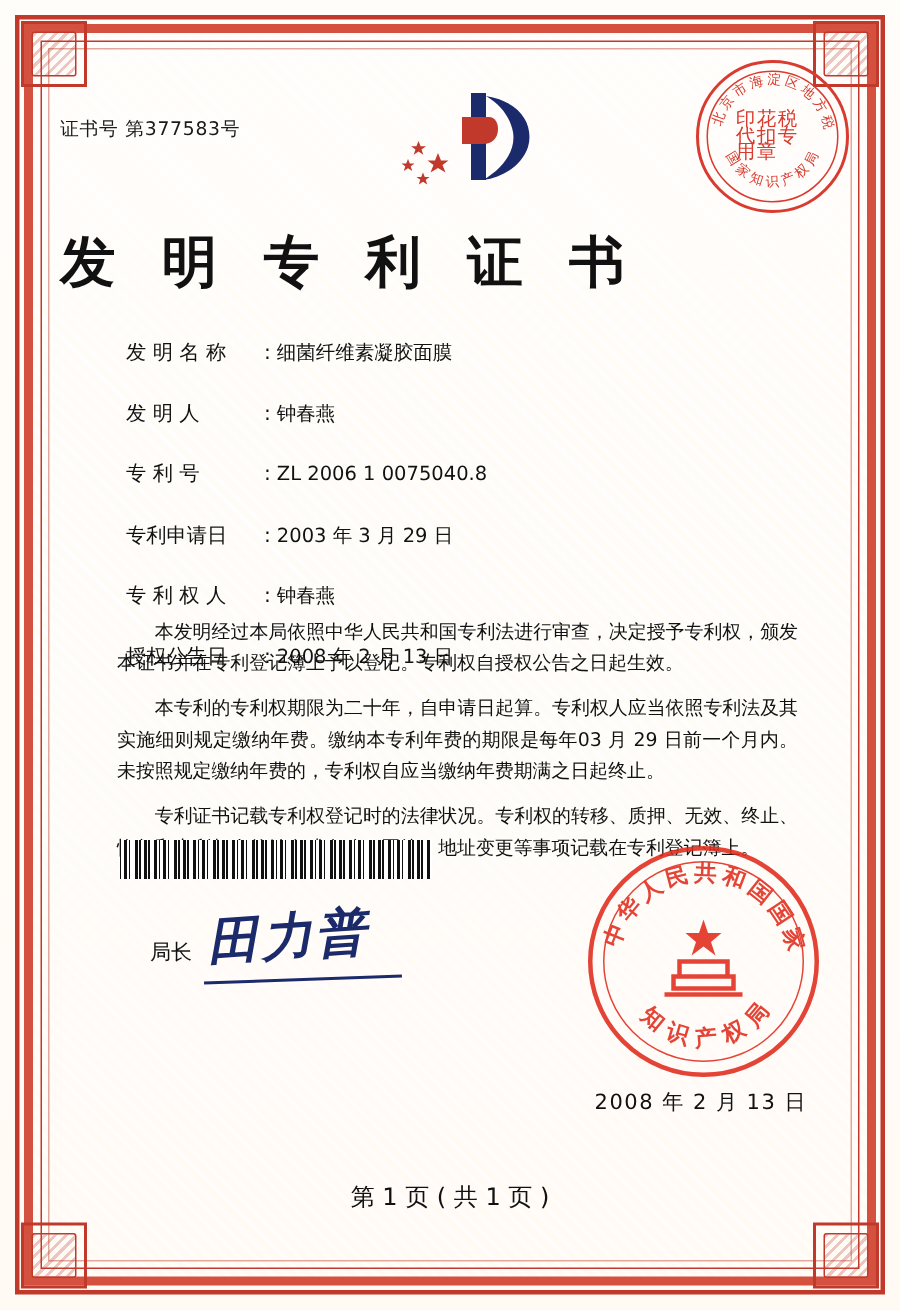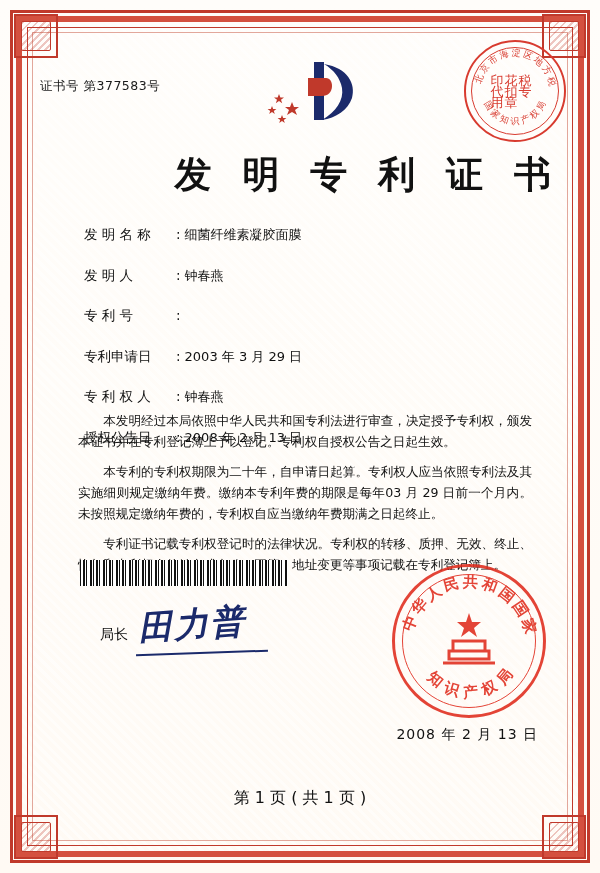--- a/index.html
+++ b/index.html
@@ -76,21 +76,21 @@
   .seal-top .ctr{
     position:absolute;left:50%;top:50%;transform:translate(-50%,-50%);
     text-align:left;font-size:13px;line-height:11px;letter-spacing:1px;
     white-space:pre-line;
   }
   .seal-top .arc{
     position:absolute;left:0;top:0;width:100%;height:100%;
   }
   .title{
     position:absolute;left:0;right:0;top:110px;
-    text-align:right;
+    text-align:left;
     font-size:37px;font-weight:bold;letter-spacing:9px;
     color:#111;
     font-family:"DejaVu Sans","Liberation Sans",sans-serif;
   }
 
   
   .fields{
     position:absolute;left:44px;right:20px;top:186px;
   }
   .field{
@@ -222,20 +222,21 @@
         <span class="val">细菌纤维素凝胶面膜</span>
       </div>
       <div class="field">
         <span class="lbl">发 明 人</span>
         <span class="colon">:</span>
         <span class="val">钟春燕</span>
       </div>
       <div class="field">
         <span class="lbl">专 利 号</span>
         <span class="colon">:</span>
+        <span class="val">ZL 2006 1 0075040.8</span>
       </div>
       <div class="field">
         <span class="lbl">专利申请日</span>
         <span class="colon">:</span>
         <span class="val">2003 年 3 月 29 日</span>
       </div>
       <div class="field">
         <span class="lbl">专 利 权 人</span>
         <span class="colon">:</span>
         <span class="val">钟春燕</span>

